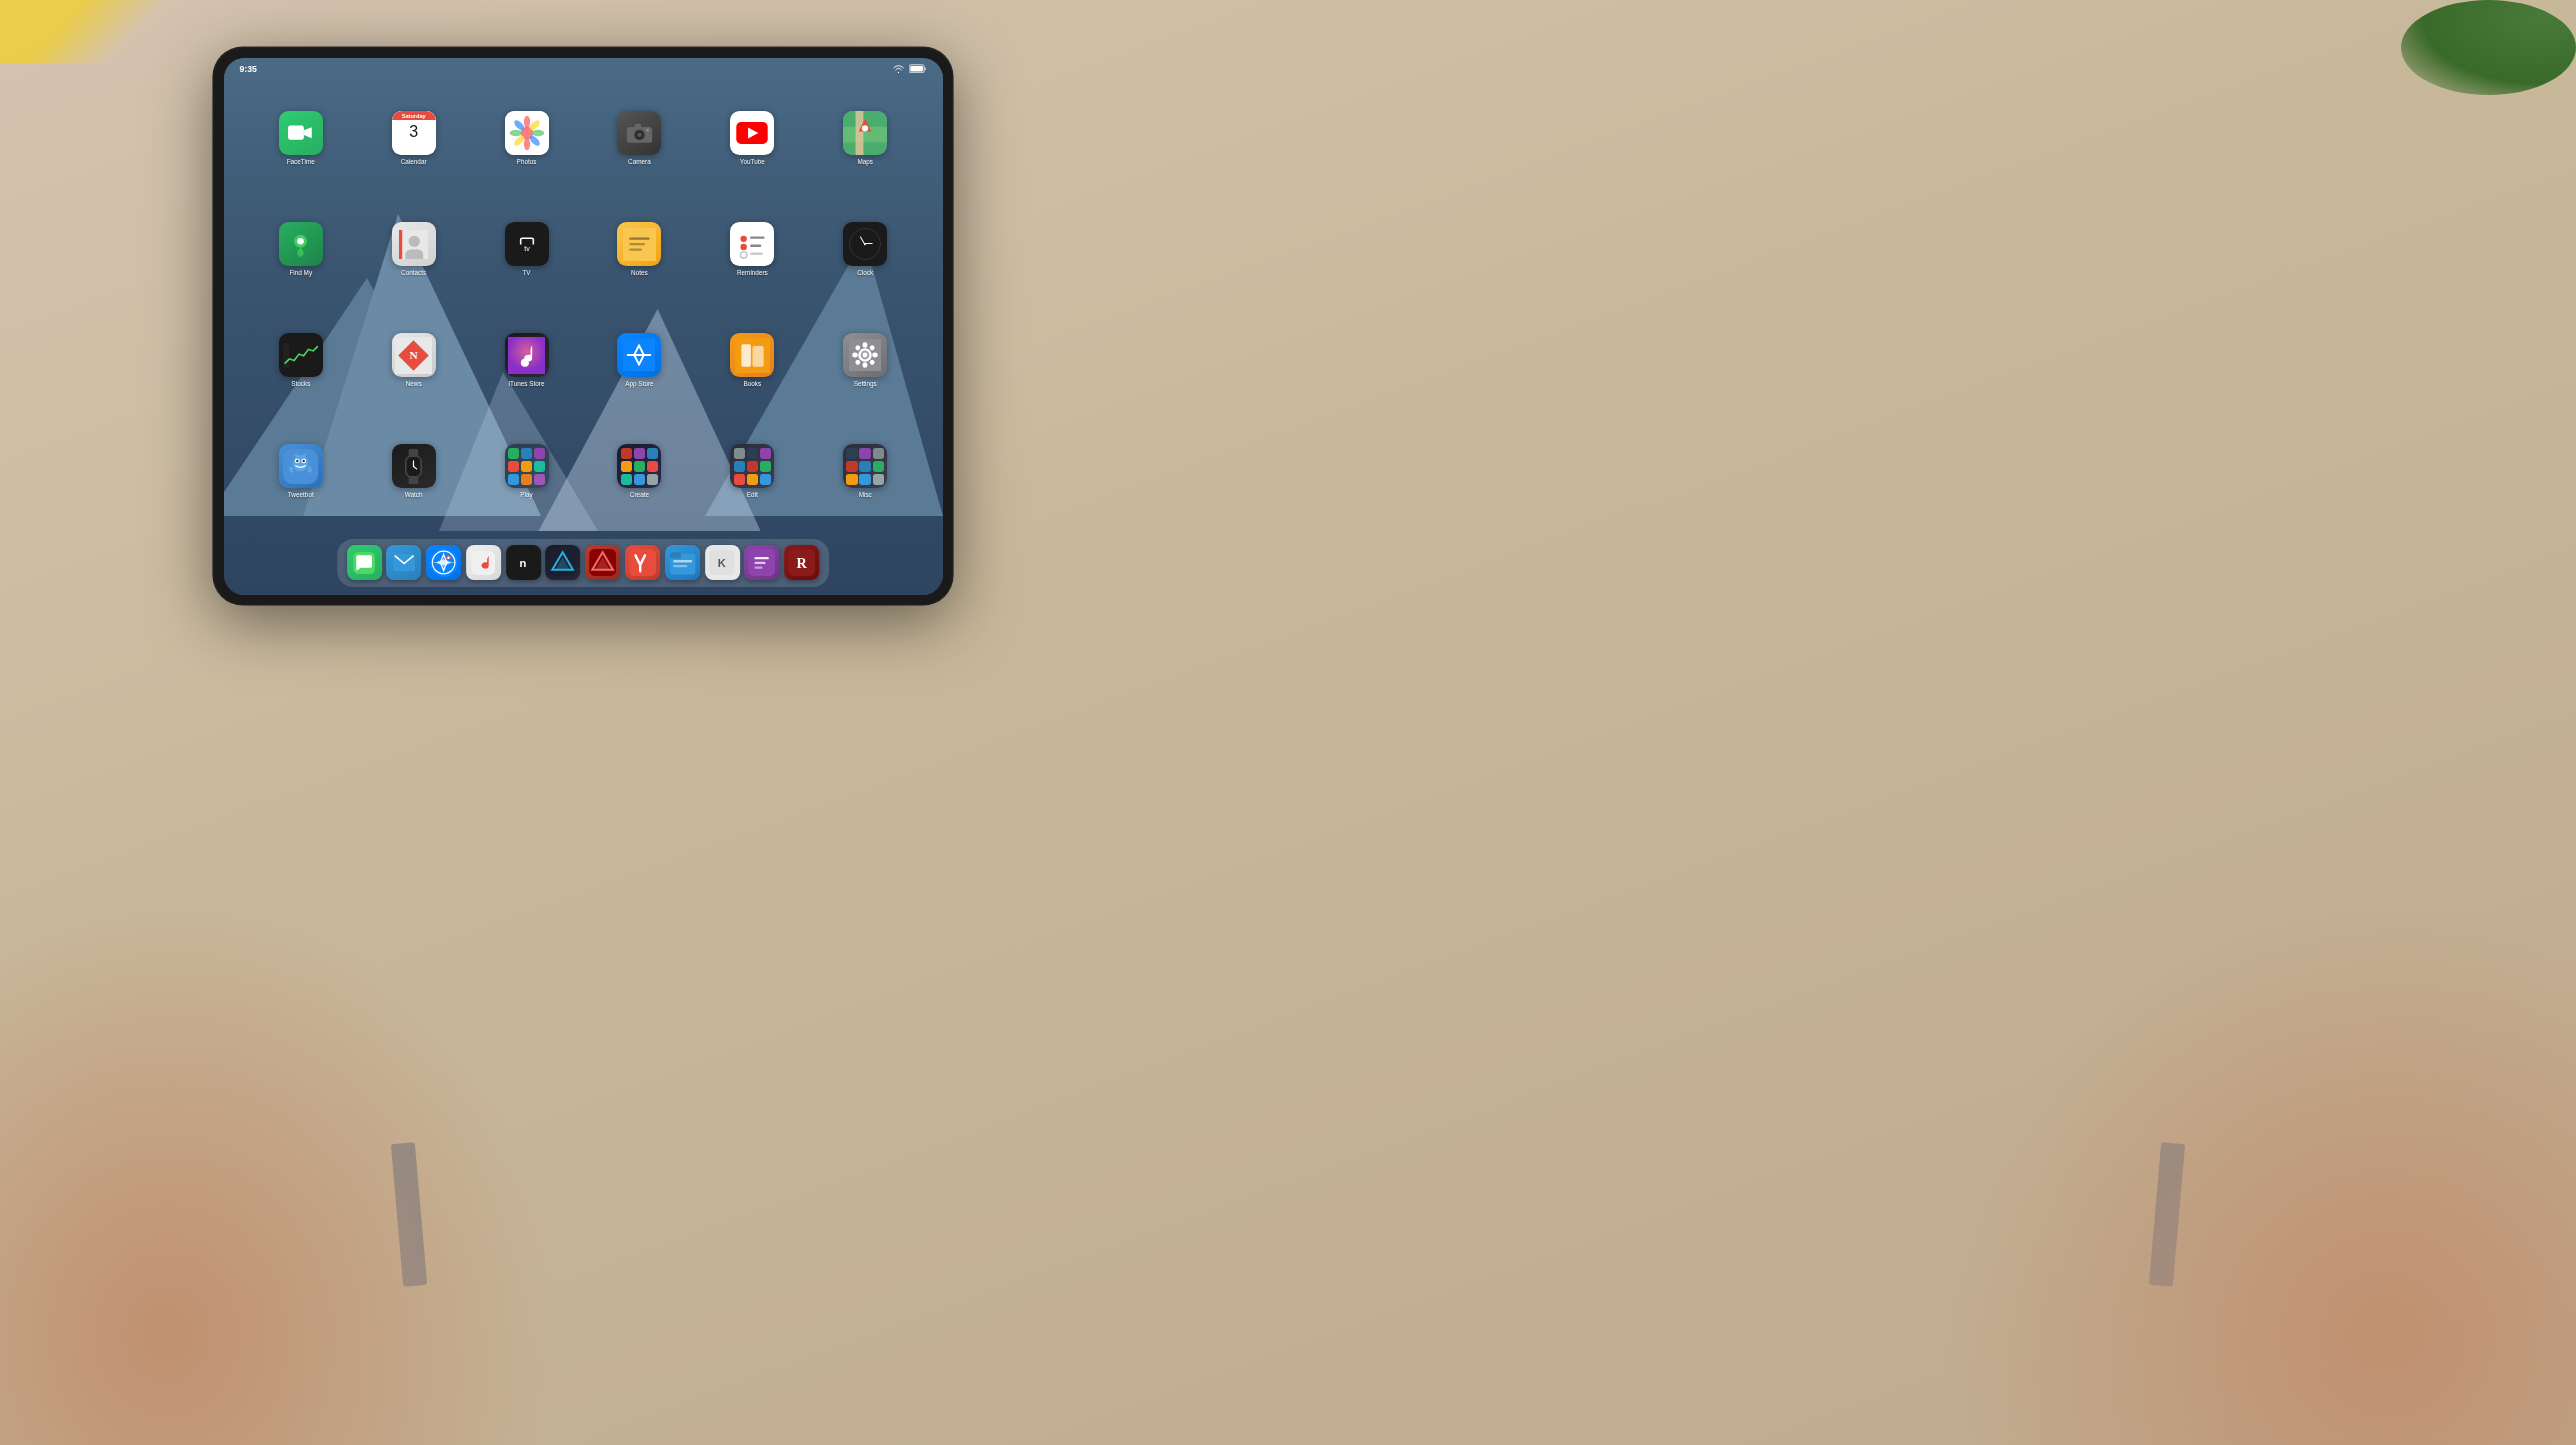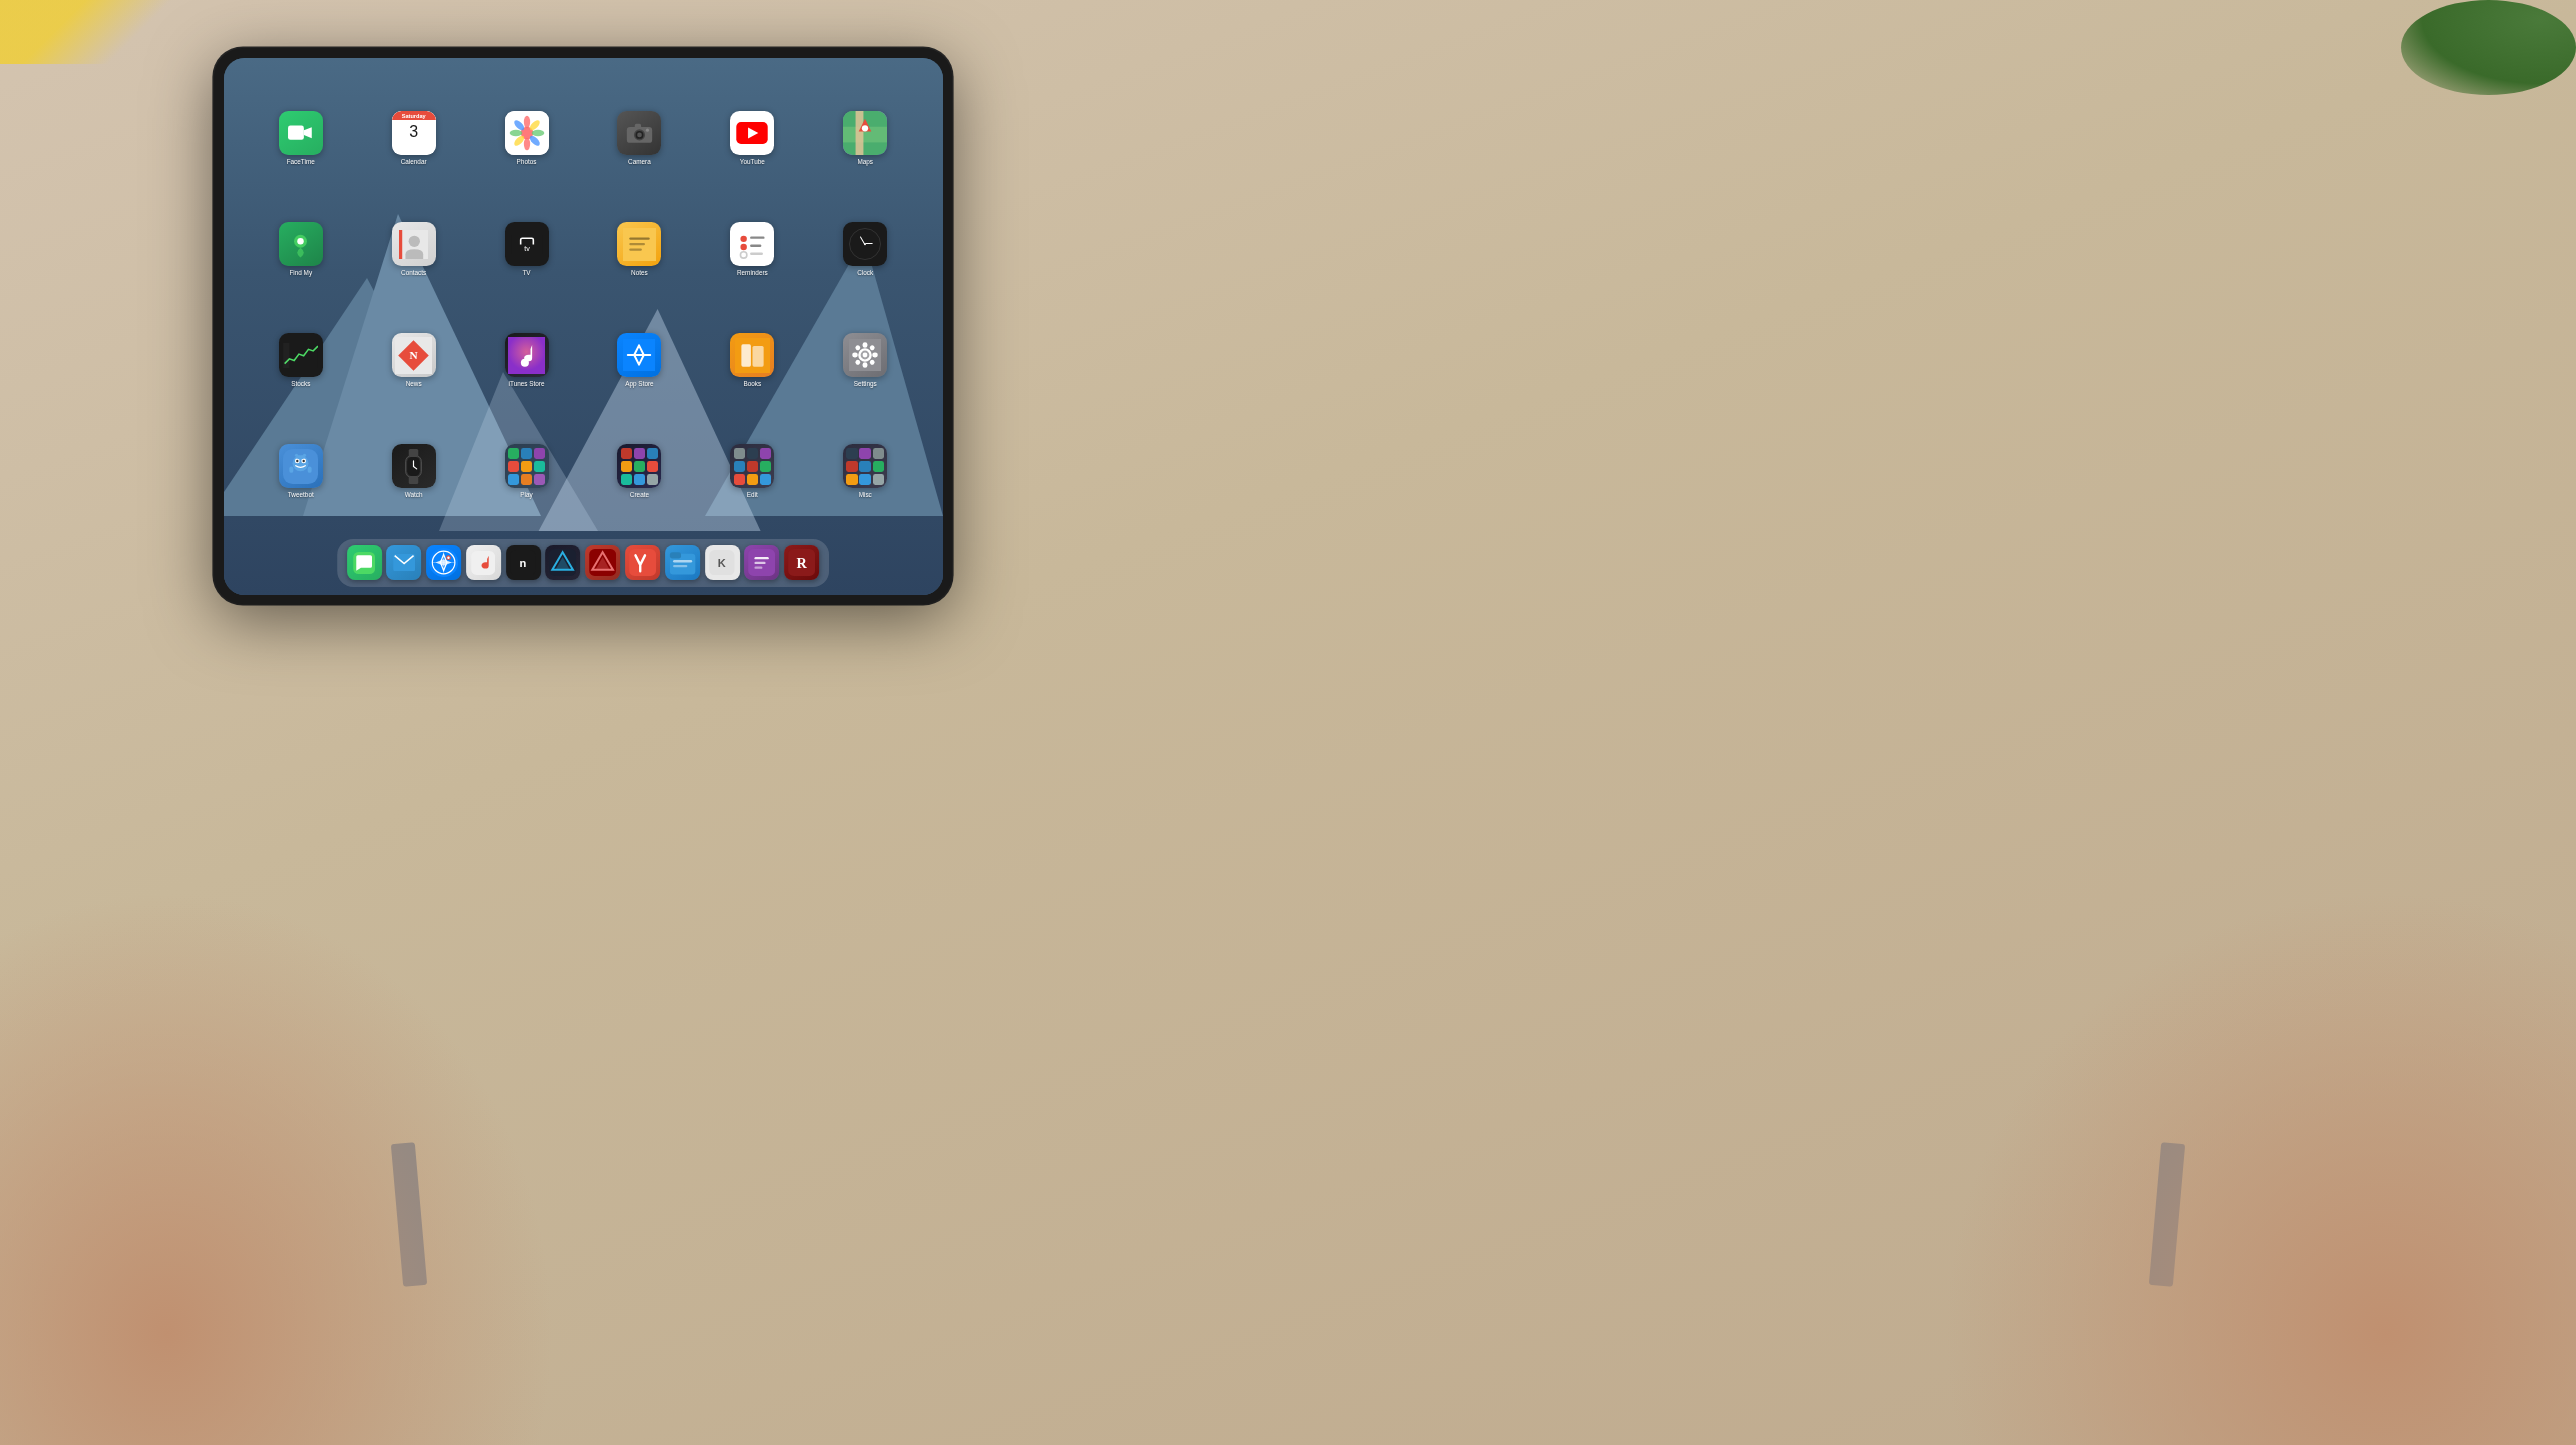--- a/index.html
+++ b/index.html
@@ -380,20 +380,35 @@
   <div class="tablet-screen">
 
     <div class="wallpaper">
       <div class="mountain-1"></div>
       <div class="mountain-2"></div>
       <div class="mountain-3"></div>
       <div class="mountain-light"></div>
       <div class="mountain-light2"></div>
     </div>
 
+    <div class="status-bar">
+      <span class="status-time">9:35</span>
+      <div class="status-right">
+        <svg width="11" height="8" viewBox="0 0 14 10">
+          <path d="M7 8.5 C6.5 8.5 6.1 8.9 6.1 9.4 C6.1 9.9 6.5 10.2 7 10.2 C7.5 10.2 7.9 9.9 7.9 9.4 C7.9 8.9 7.5 8.5 7 8.5Z" fill="white"></path>
+          <path d="M3.5 6 C4.8 4.8 6.3 4.1 7 4.1 C7.7 4.1 9.2 4.8 10.5 6" stroke="white" stroke-width="1.2" fill="none" stroke-linecap="round"></path>
+          <path d="M1 3.5 C3 1.8 5 0.8 7 0.8 C9 0.8 11 1.8 13 3.5" stroke="white" stroke-width="1.2" fill="none" stroke-linecap="round"></path>
+        </svg>
+        <svg width="17.5" height="9.5" viewBox="0 0 22 12">
+          <rect x="0" y="1" width="19" height="10" rx="2" stroke="white" stroke-width="1" fill="none"></rect>
+          <rect x="19.5" y="4" width="2" height="4" rx="1" fill="white" opacity="0.6"></rect>
+          <rect x="1.5" y="2.5" width="16" height="7" rx="1" fill="white"></rect>
+        </svg>
+      </div>
+    </div>
 
     <div class="app-grid">
 
       <div class="app-icon">
         <div class="app-icon-img facetime">
           <svg width="25.4" height="19" viewBox="0 0 32 24">
               <rect x="0" y="2" width="20" height="18" rx="3" fill="white"></rect>
               <polygon points="20,8 30,4 30,18 20,14" fill="white"></polygon>
             </svg>
         </div>

